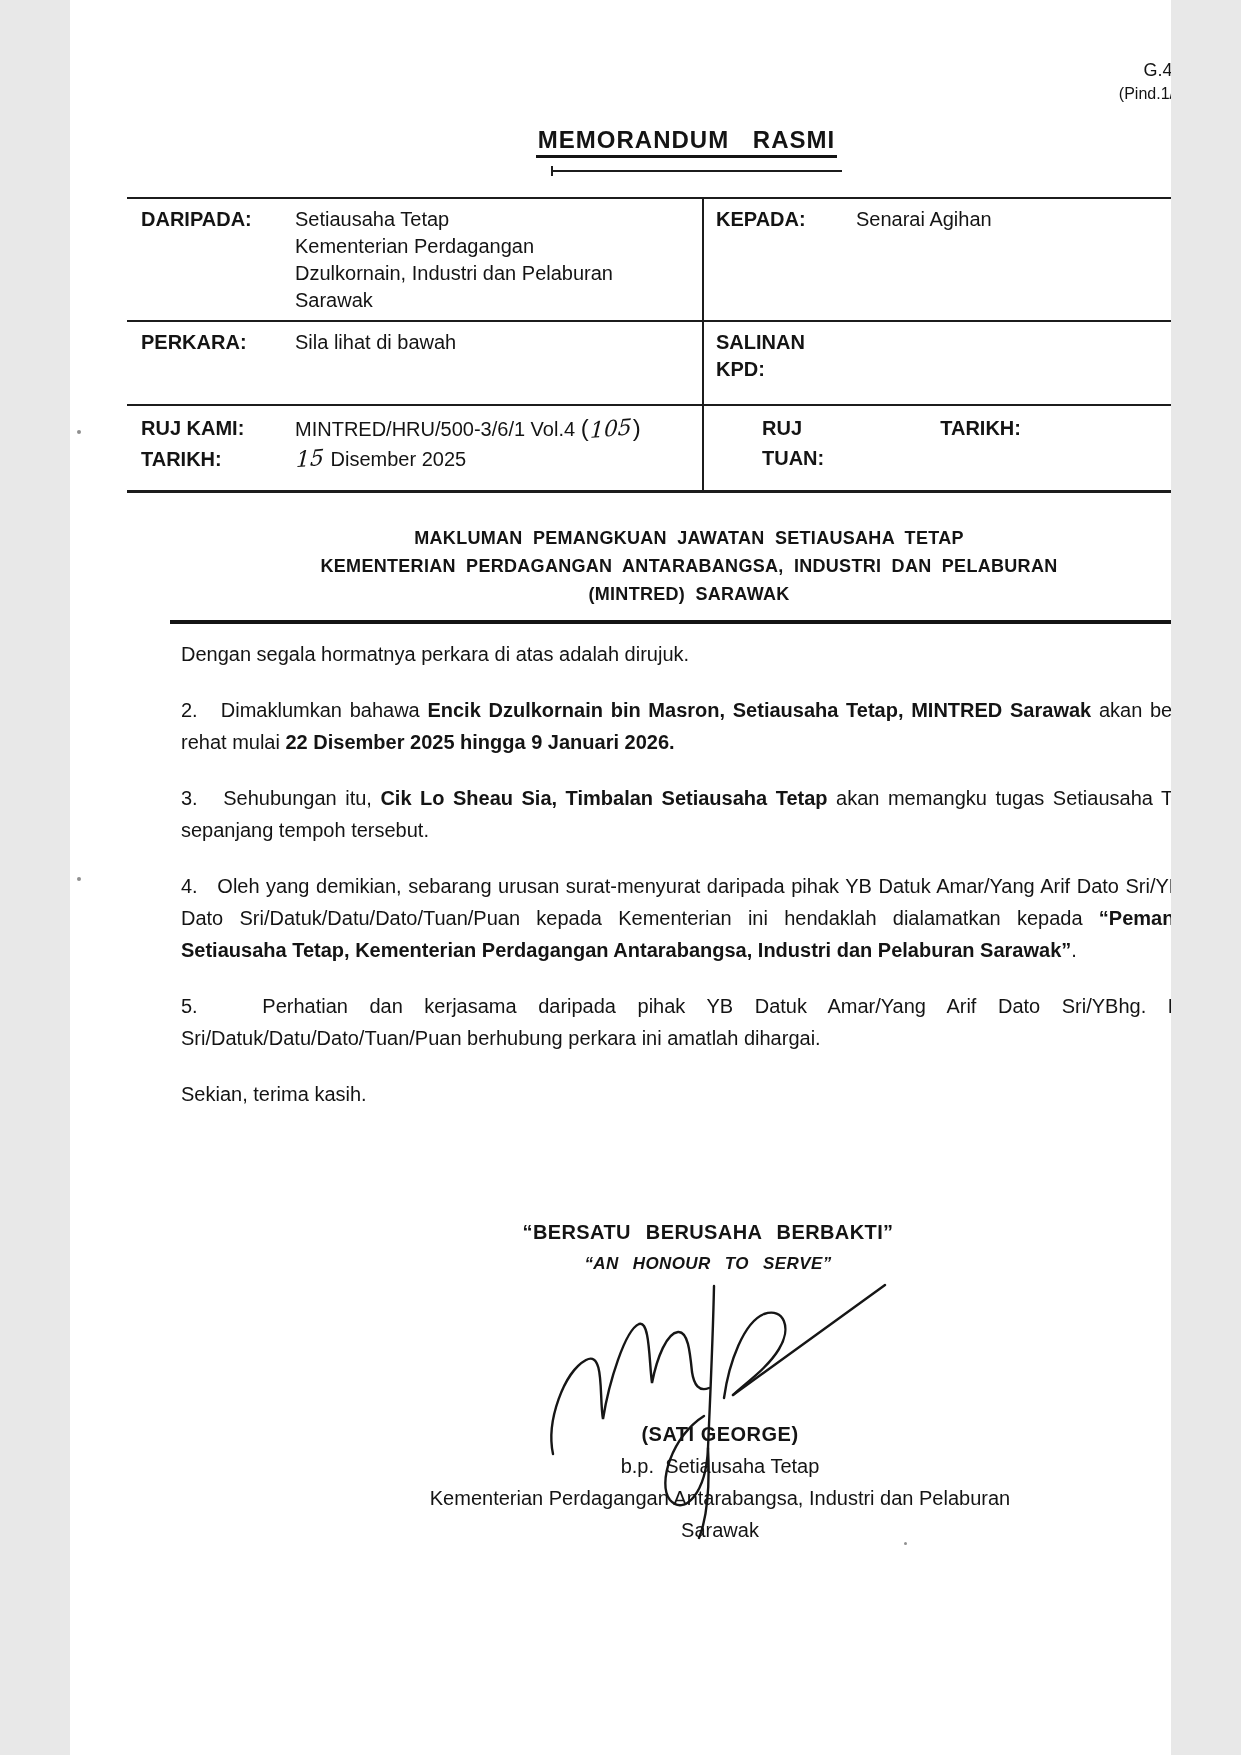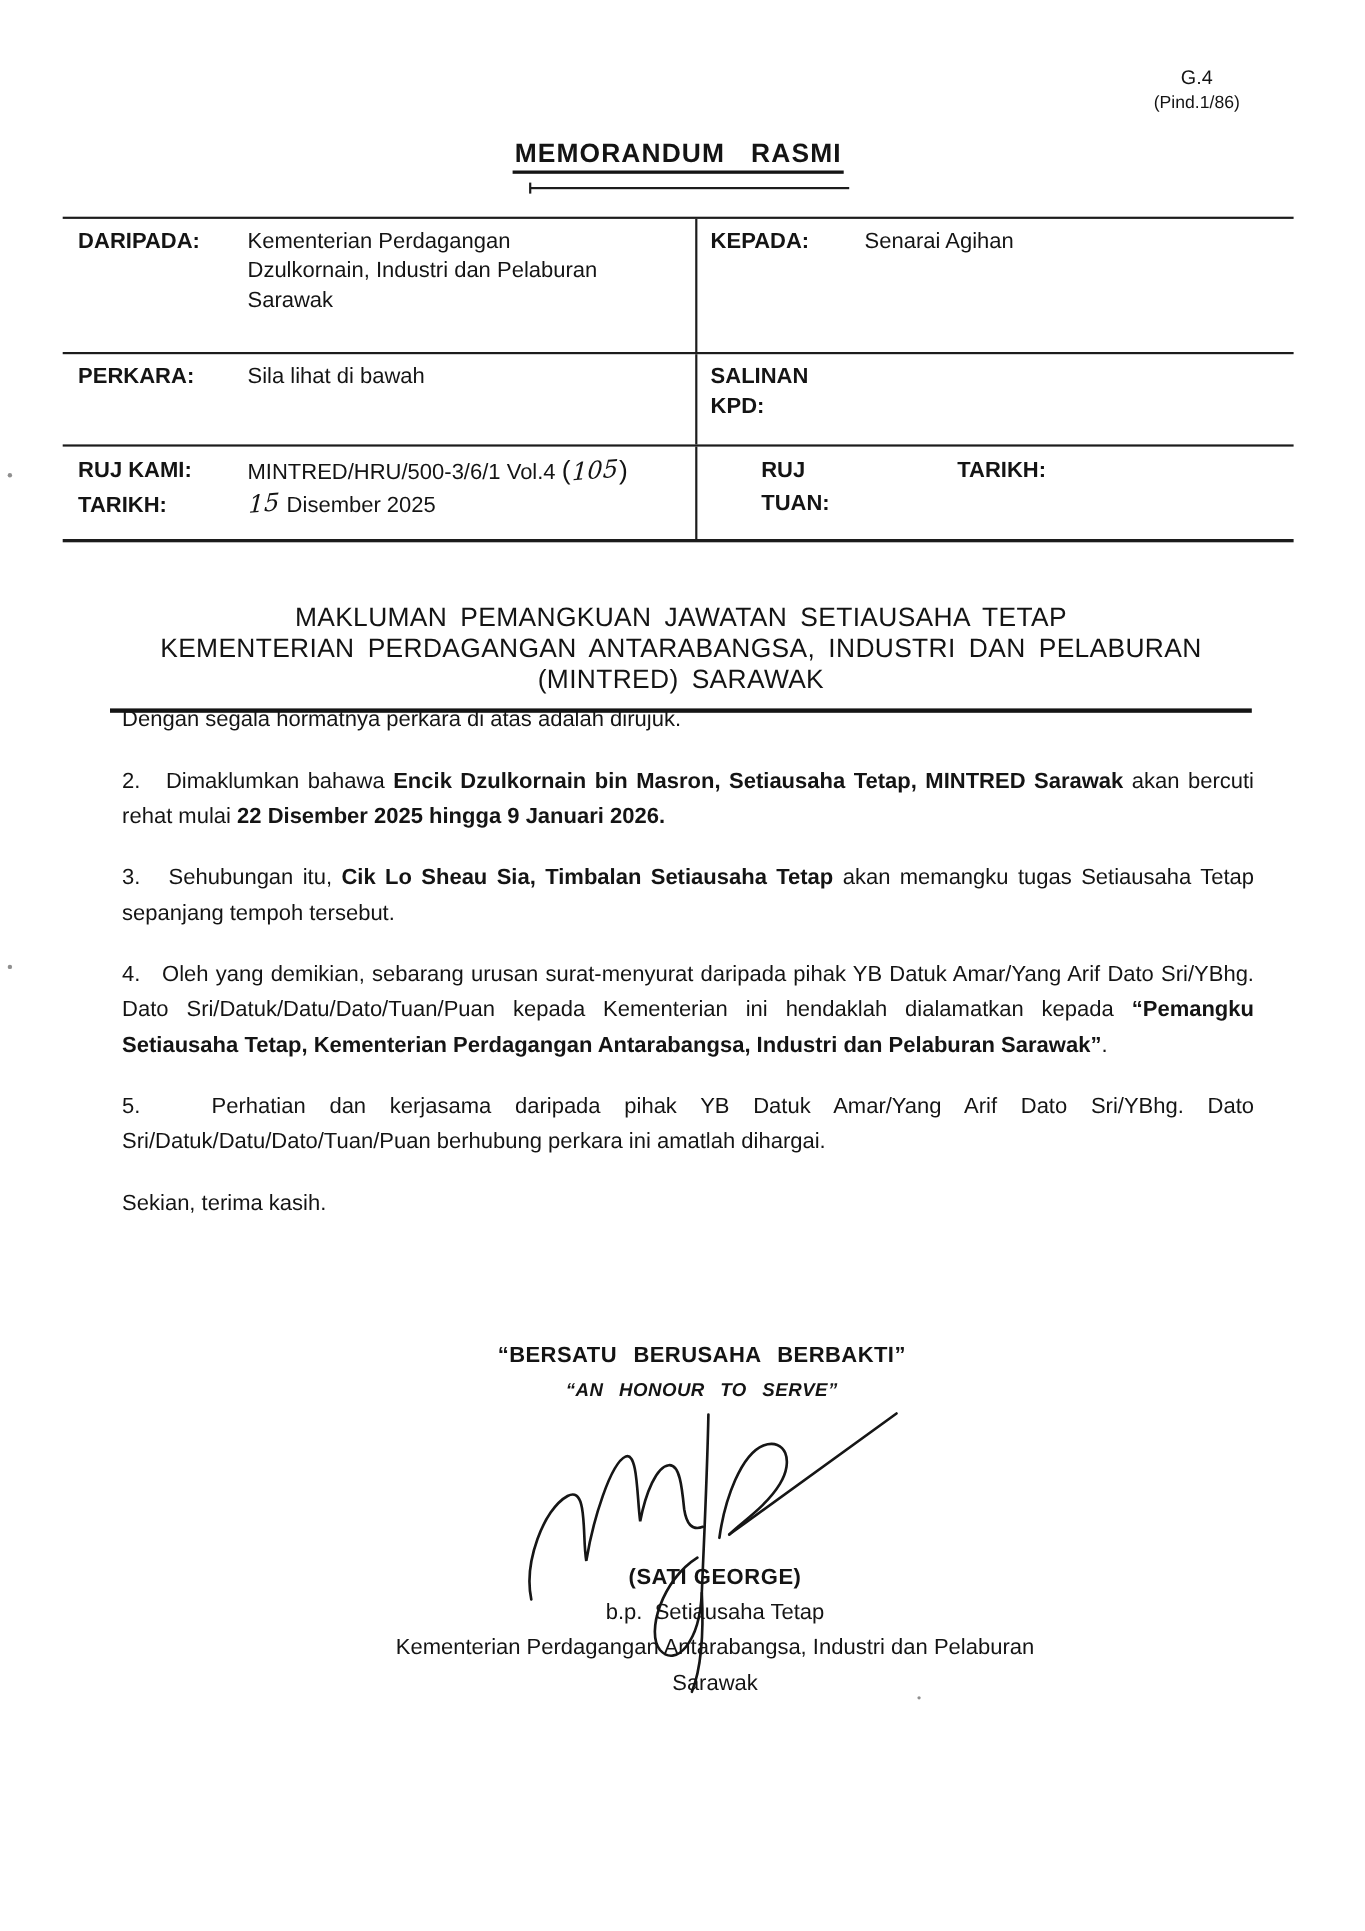--- a/index.html
+++ b/index.html
@@ -1,18 +1,18 @@
 <!DOCTYPE html>
 <html><head>
 <meta charset="utf-8">
 <style>
   html,body{margin:0;padding:0;background:#e8e8e8;}
   .page{
     position:relative;
-    width:1241px;height:1755px;
+    width:1101px;height:1755px;
     margin:0 auto;
     background:#ffffff;
     color:#141414;
     font-family:"Liberation Sans","DejaVu Sans",sans-serif;
     overflow:hidden;
   }
   
   .form-code{position:absolute;top:58px;left:1008px;width:160px;text-align:center;line-height:24px;}
   .form-code .fc1{font-size:18px;}
   .form-code .fc2{font-size:16px;}
@@ -54,23 +54,23 @@
     font-family:"DejaVu Serif",serif;font-style:italic;font-size:22px;
     transform:rotate(-5deg) skewX(-8deg);
     margin:0 1px;
   }
   .bigparen{font-size:24px;}
   .tarikh-right{margin-left:116px;font-weight:bold;}
 
   
   .subject{
     position:absolute;top:524px;left:100px;width:1038px;
-    text-align:center;font-weight:normal;font-size:24px;line-height:28px;
+    text-align:center;font-weight:bold;font-size:18px;line-height:28px;
     word-spacing:5px;letter-spacing:0.3px;
-    border-bottom:4px solid #141414;padding-bottom:12px;margin-top:24px;
+    border-bottom:4px solid #141414;padding-bottom:12px;
   }
 
   
   .body-text{position:absolute;top:638px;left:100px;width:1040px;font-size:20px;}
   .body-text p{margin:0 0 24px 11px;line-height:32px;text-align:justify;}
   .body-text p.nojust{text-align:left;}
 
   
   .motto{position:absolute;top:1205px;left:57px;width:1162px;text-align:center;line-height:31px;}
   .motto .m1{font-weight:bold;font-size:20px;word-spacing:9px;letter-spacing:0.4px;margin-top:12px;}
@@ -99,20 +99,21 @@
   <div class="artifact-tick"></div>
   <div class="dot" style="left:7px;top:430px;width:4px;height:4px;"></div>
   <div class="dot" style="left:7px;top:877px;width:4px;height:4px;"></div>
   <div class="dot" style="left:834px;top:1542px;width:3px;height:3px;"></div>
 
   <div class="memo-table">
     <div class="mrow row1">
       <div class="cell-l pair lh27">
         <div class="lab">DARIPADA:</div>
         <div class="val">
+          <div>Setiausaha Tetap</div>
           <div>Kementerian Perdagangan</div>
           <div>Dzulkornain, Industri dan Pelaburan</div>
           <div>Sarawak</div>
         </div>
       </div>
       <div class="cell-r pair lh27">
         <div class="labr">KEPADA:</div>
         <div class="val">Senarai Agihan</div>
       </div>
     </div>

